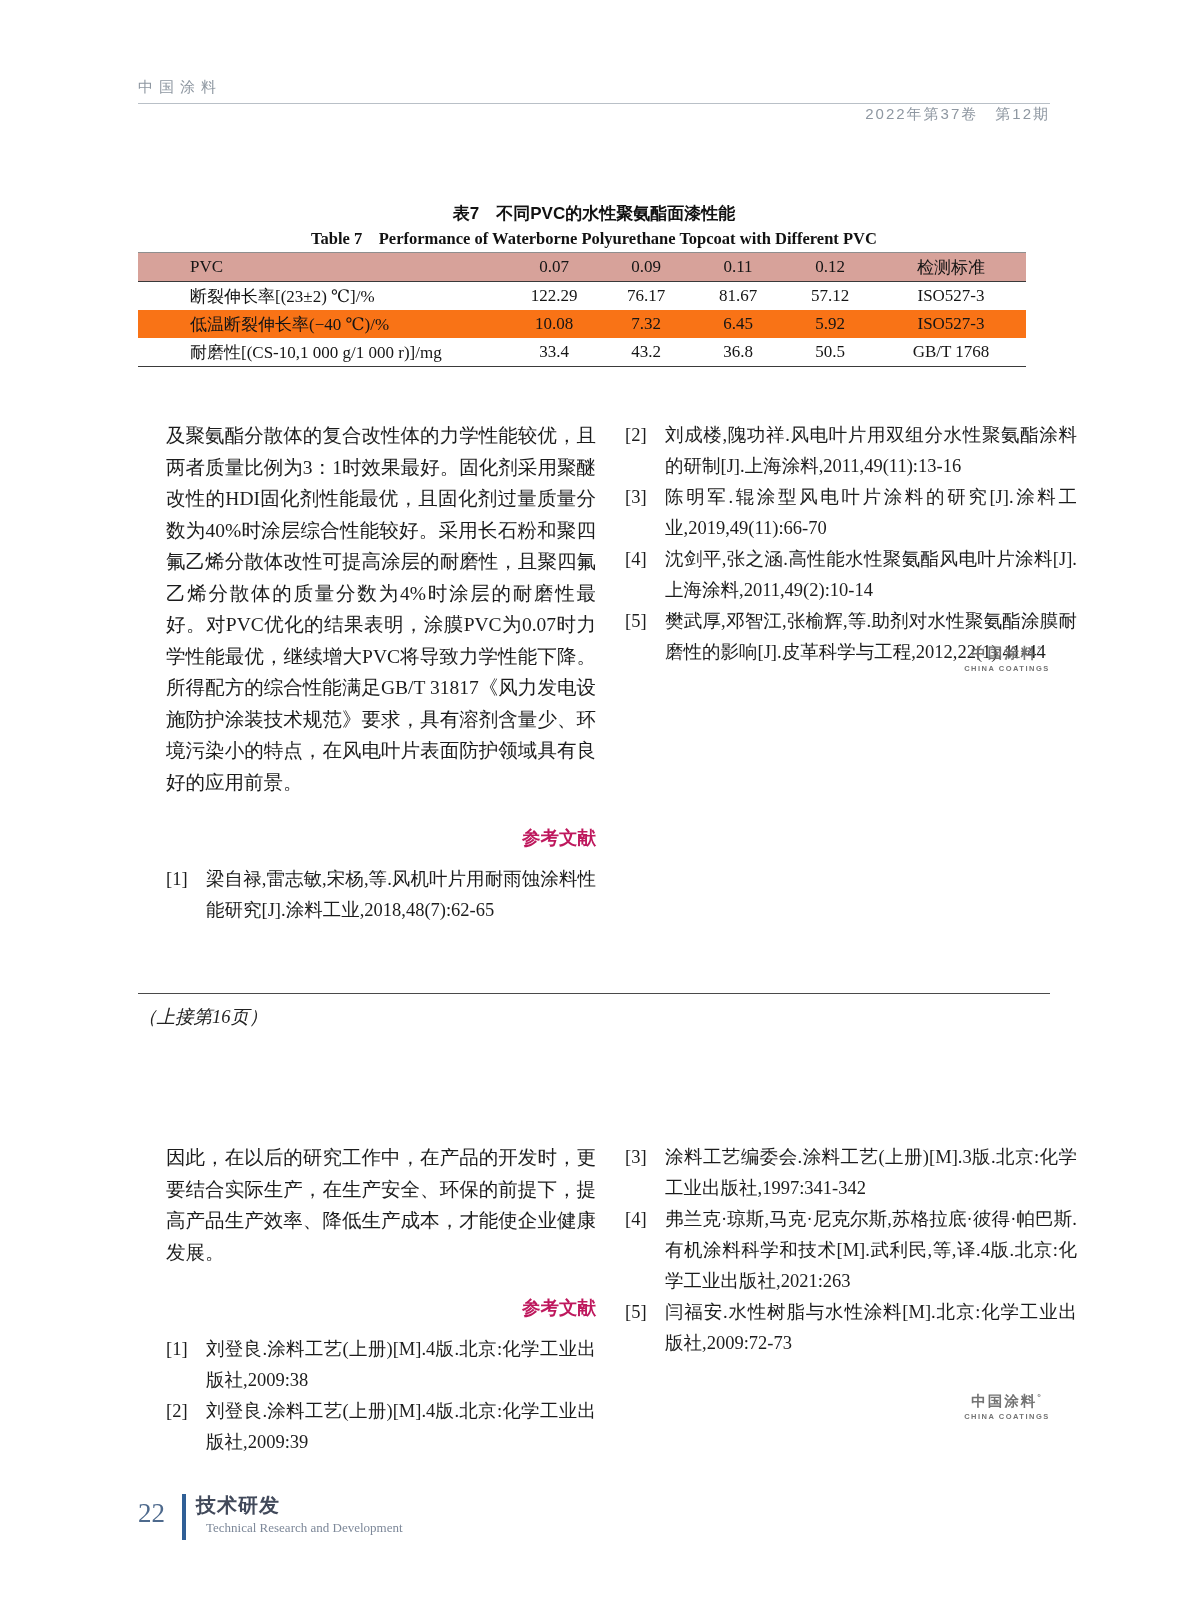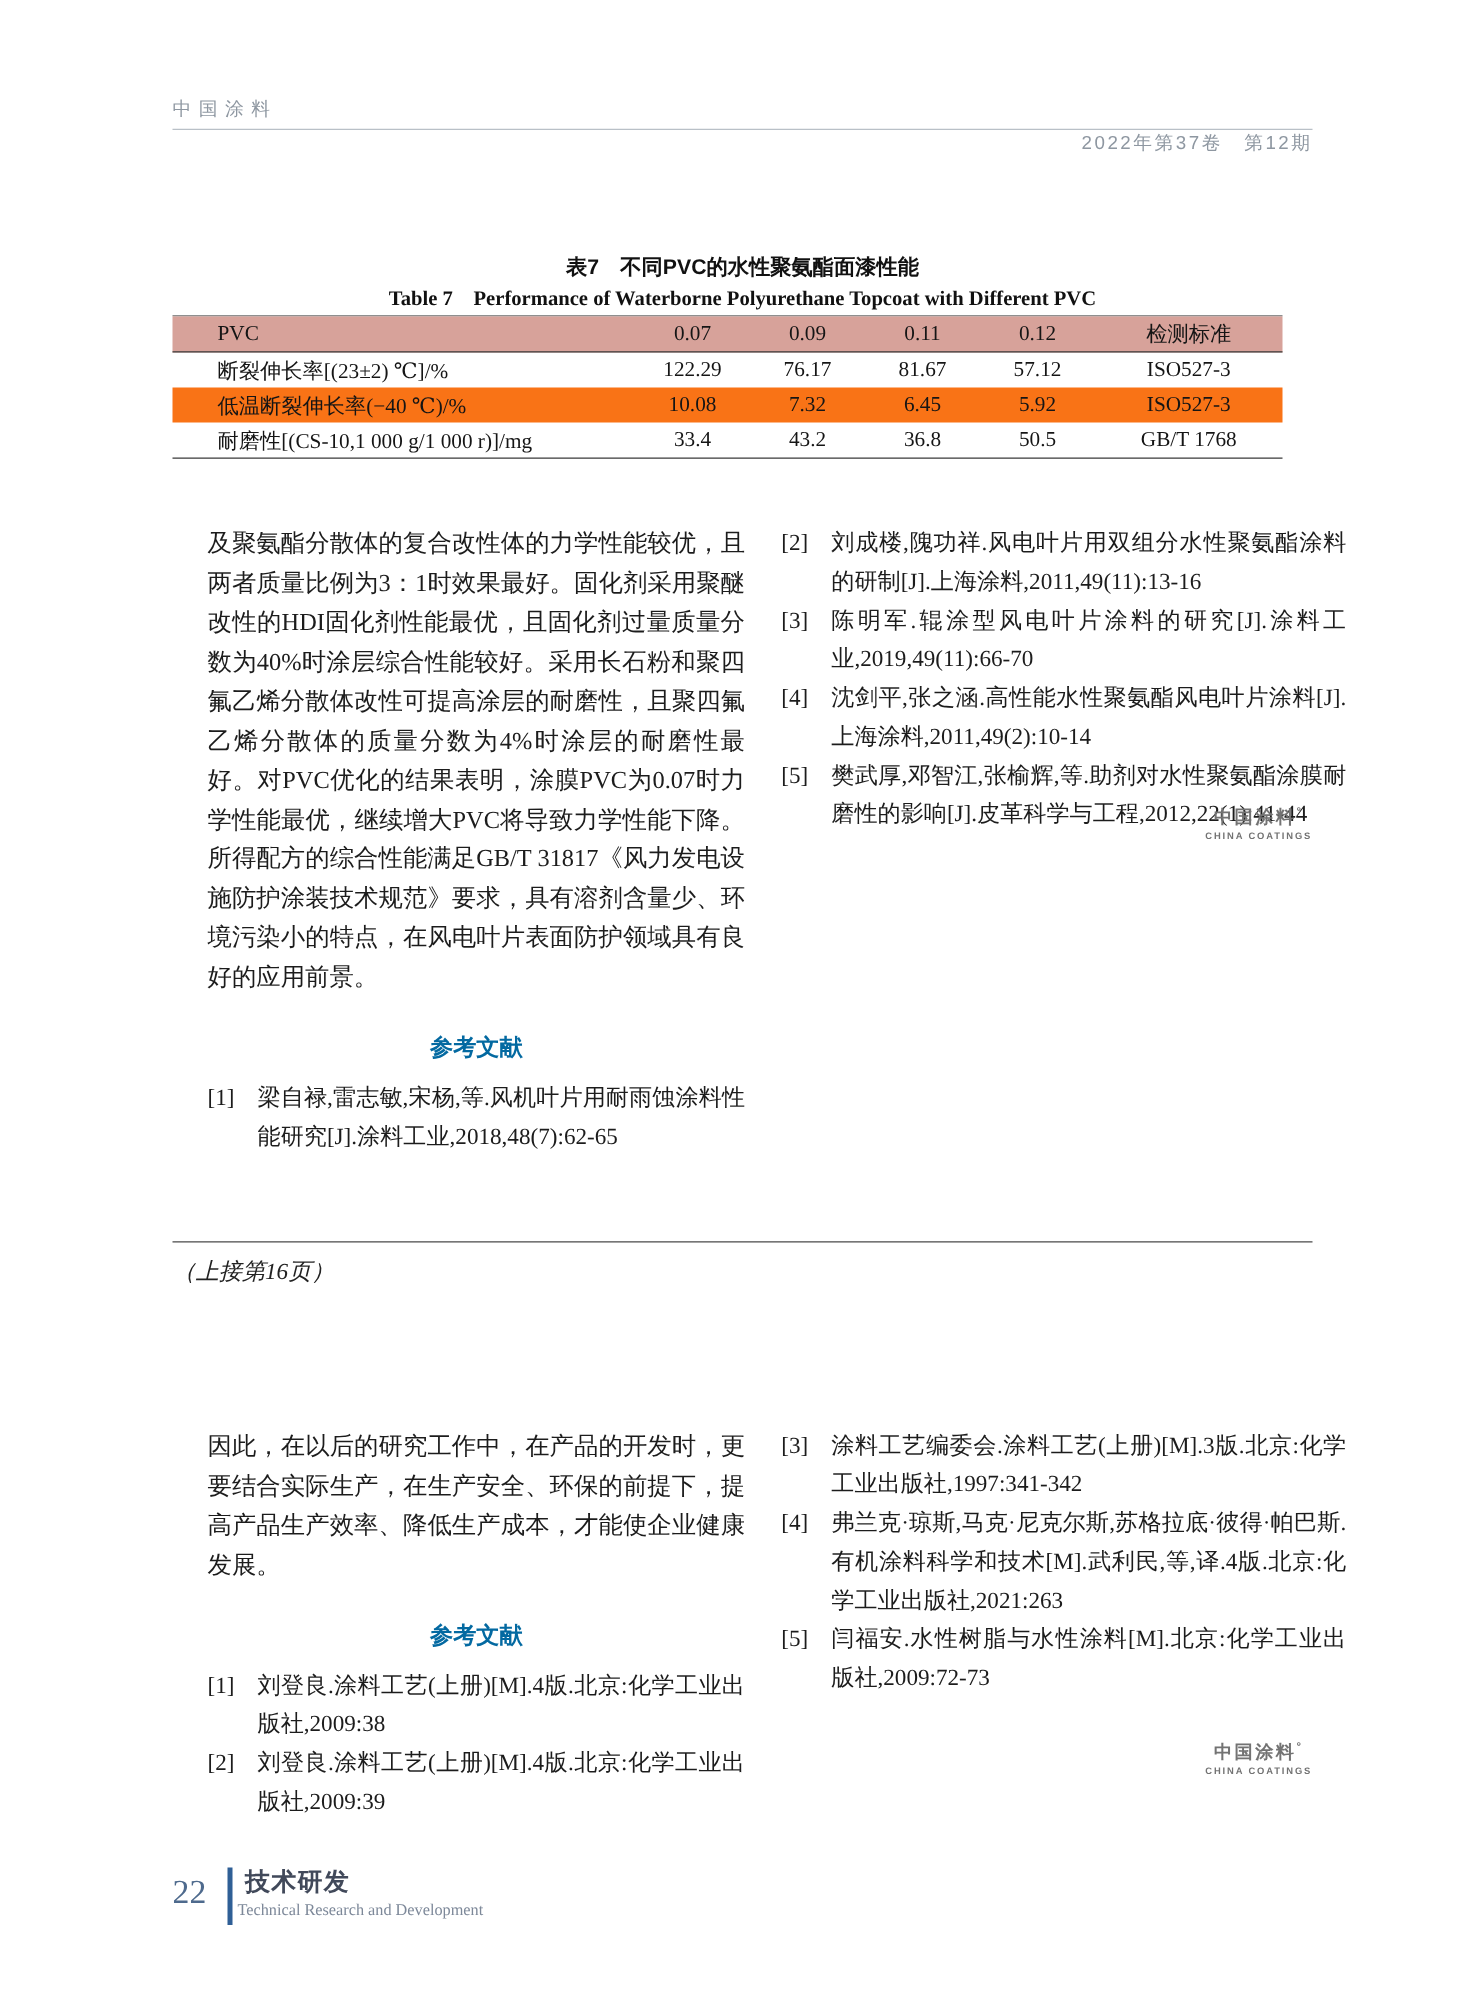--- a/index.html
+++ b/index.html
@@ -14,28 +14,28 @@
   .runhead-rule{position:absolute;left:138px;top:103px;width:912px;height:1px;background:#b9c0c7;}
 
   
   .tbl-title-zh{position:absolute;left:138px;top:202px;width:912px;text-align:center;
                 font-family:"Liberation Sans","DejaVu Sans",sans-serif;font-weight:bold;font-size:17px;color:#111;}
   .tbl-title-en{position:absolute;left:138px;top:228px;width:912px;text-align:center;
                 font-weight:bold;font-size:16.5px;color:#111;}
   table.perf{position:absolute;left:138px;top:252px;width:888px;border-collapse:collapse;
              font-size:17px;color:#151515;border-top:1.5px solid #8f8f8f;border-bottom:1.5px solid #3a3a3a;}
   table.perf td{height:28px;text-align:center;padding:0;vertical-align:middle;}
-  table.perf td.lab{text-align:left;padding-left:36px;}
+  table.perf td.lab{text-align:left;padding-left:52px;}
   table.perf tr.hdr td{border-bottom:1px solid #3a3a3a;}
 
   
   .col{position:absolute;font-size:19.5px;line-height:31.5px;text-align:justify;margin-left:28px;}
   .body-par{text-align:justify;}
   .ref-head{font-family:"Liberation Sans","DejaVu Sans",sans-serif;font-weight:bold;
-            font-size:18.5px;text-align:center;margin:24px 0 10px 0;color:#0369a1;}
+            font-size:18.5px;text-align:right;margin:24px 0 10px 0;color:#be185d;}
   .ref{display:flex;font-size:18.5px;line-height:31px;}
   .ref .num{flex:0 0 40px;}
   .ref .txt{flex:1;text-align:justify;}
 
   
   .mid-rule{position:absolute;left:138px;top:993px;width:912px;height:1px;background:#4a4a4a;}
   .cont-note{position:absolute;left:138px;top:1004px;font-size:18.5px;font-style:italic;color:#222;}
 
   
   .logo{position:absolute;width:90px;text-align:center;color:#737373;
@@ -43,21 +43,21 @@
   .logo .zh{font-weight:bold;font-size:14.5px;letter-spacing:2px;white-space:nowrap;}
   .logo .mark{font-size:9px;vertical-align:top;}
   .logo .en{font-weight:bold;font-size:7.5px;letter-spacing:1.5px;margin-top:1px;}
 
   
   .footer{position:absolute;left:138px;top:1492px;height:52px;}
   .footer .pagenum{position:absolute;left:0;top:6px;font-size:27px;color:#4e6a8d;text-align:center;}
   .footer .bar{position:absolute;left:44px;top:2px;width:4px;height:46px;background:#2f5f96;}
   .footer .sec-zh{position:absolute;left:58px;top:0px;font-family:"Liberation Sans","DejaVu Sans",sans-serif;
                   font-weight:bold;font-size:20px;color:#41495a;letter-spacing:1px;white-space:nowrap;}
-  .footer .sec-en{position:absolute;left:52px;top:28px;font-size:13px;color:#7d8899;white-space:nowrap;}
+  .footer .sec-en{position:absolute;left:68px;top:28px;font-size:13px;color:#7d8899;white-space:nowrap;}
 </style>
 </head>
 <body>
 
 <div id="page">
 
   <div class="runhead">
     <span class="left">中国涂料</span>
     <span class="right">2022年第37卷　第12期</span>
   </div>

